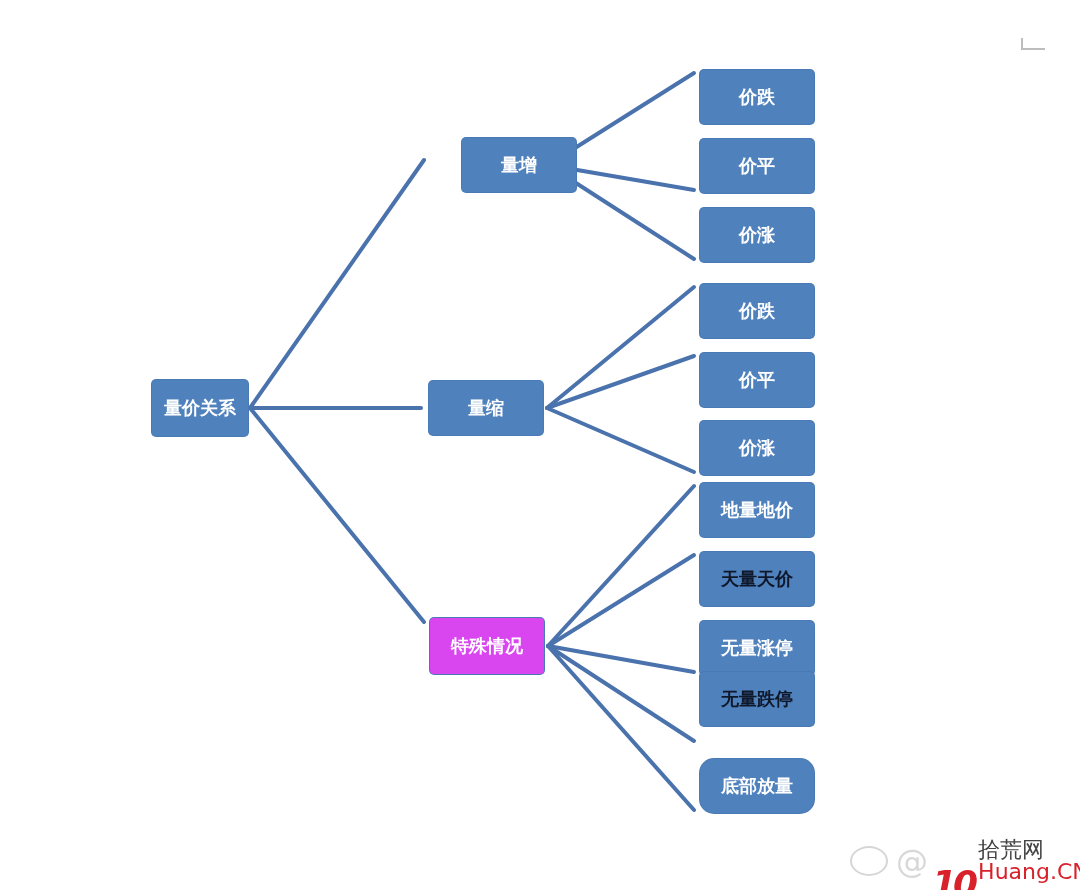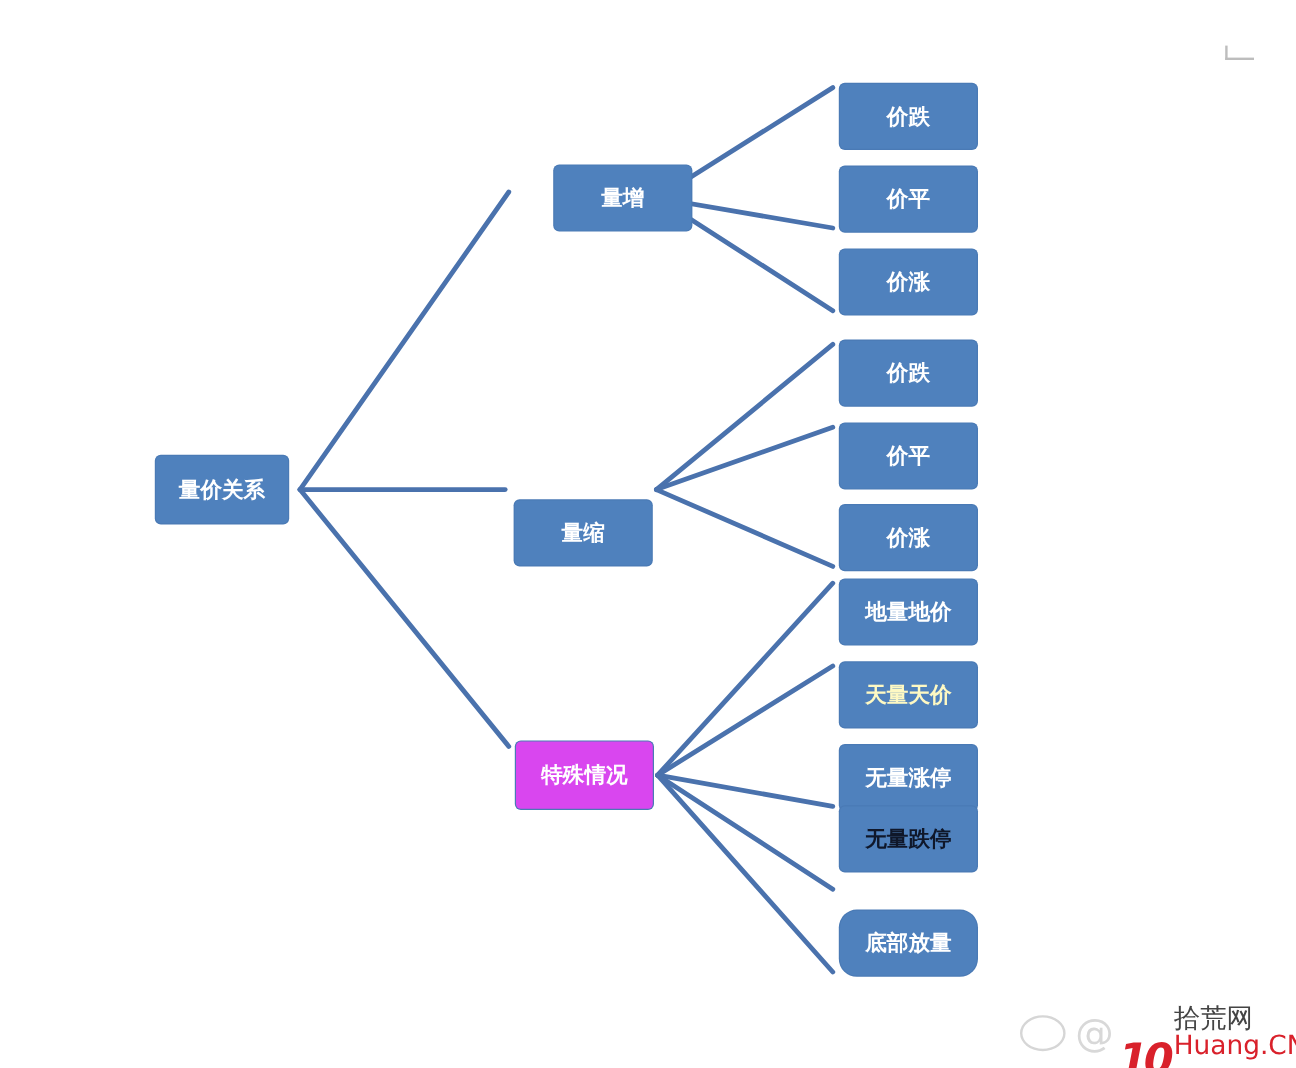--- a/index.html
+++ b/index.html
@@ -33,32 +33,32 @@
     <line x1="547" y1="408" x2="694" y2="356" stroke="#4a72ad" stroke-width="4" stroke-linecap="round"></line>
     <line x1="547" y1="408" x2="694" y2="472" stroke="#4a72ad" stroke-width="4" stroke-linecap="round"></line>
     <line x1="250" y1="408" x2="424" y2="622" stroke="#4a72ad" stroke-width="4" stroke-linecap="round"></line>
     <line x1="548" y1="646" x2="694" y2="486" stroke="#4a72ad" stroke-width="4" stroke-linecap="round"></line>
     <line x1="548" y1="646" x2="694" y2="555" stroke="#4a72ad" stroke-width="4" stroke-linecap="round"></line>
     <line x1="548" y1="646" x2="694" y2="672" stroke="#4a72ad" stroke-width="4" stroke-linecap="round"></line>
     <line x1="548" y1="646" x2="694" y2="741" stroke="#4a72ad" stroke-width="4" stroke-linecap="round"></line>
     <line x1="548" y1="646" x2="694" y2="810" stroke="#4a72ad" stroke-width="4" stroke-linecap="round"></line>
   </svg>
 <div id="nodes">
-    <div class="node" style="left: 130px; top: 380px; width: 110px; height: 56px; background: rgb(79, 129, 189); color: rgb(255, 255, 255);">量价关系</div>
+    <div class="node" style="left: 152px; top: 380px; width: 96px; height: 56px; background: rgb(79, 129, 189); color: rgb(255, 255, 255);">量价关系</div>
     <div class="node" style="left: 430px; top: 138px; width: 114px; height: 54px; background: rgb(79, 129, 189); color: rgb(255, 255, 255); margin-left: 32px;">量增</div>
     <div class="node" style="left: 700px; top: 70px; width: 114px; height: 54px; background: rgb(79, 129, 189); color: rgb(255, 255, 255);">价跌</div>
     <div class="node" style="left: 700px; top: 139px; width: 114px; height: 54px; background: rgb(79, 129, 189); color: rgb(255, 255, 255);">价平</div>
     <div class="node" style="left: 700px; top: 208px; width: 114px; height: 54px; background: rgb(79, 129, 189); color: rgb(255, 255, 255);">价涨</div>
-    <div class="node" style="left: 429px; top: 381px; width: 114px; height: 54px; background: rgb(79, 129, 189); color: rgb(255, 255, 255); margin-top: 36px;">量缩</div>
+    <div class="node" style="left: 429px; top: 381px; width: 114px; height: 54px; background: rgb(79, 129, 189); color: rgb(255, 255, 255);">量缩</div>
     <div class="node" style="left: 700px; top: 284px; width: 114px; height: 54px; background: rgb(79, 129, 189); color: rgb(255, 255, 255);">价跌</div>
     <div class="node" style="left: 700px; top: 353px; width: 114px; height: 54px; background: rgb(79, 129, 189); color: rgb(255, 255, 255);">价平</div>
     <div class="node" style="left: 700px; top: 421px; width: 114px; height: 54px; background: rgb(79, 129, 189); color: rgb(255, 255, 255);">价涨</div>
     <div class="node" style="left: 430px; top: 618px; width: 114px; height: 56px; background: #d946ef; color: rgb(255, 255, 255);">特殊情况</div>
     <div class="node" style="left: 700px; top: 483px; width: 114px; height: 54px; background: rgb(79, 129, 189); color: rgb(255, 255, 255);">地量地价</div>
-    <div class="node" style="left: 700px; top: 552px; width: 114px; height: 54px; background: rgb(79, 129, 189); color: #fef9c3;">天量天价</div>
+    <div class="node" style="left: 700px; top: 552px; width: 114px; height: 54px; background: rgb(79, 129, 189); color: #0f172a;">天量天价</div>
     <div class="node" style="left: 700px; top: 621px; width: 114px; height: 54px; background: rgb(79, 129, 189); color: rgb(255, 255, 255);">无量涨停</div>
     <div class="node" style="left: 700px; top: 672px; width: 114px; height: 54px; background: rgb(79, 129, 189); color: #0f172a;">无量跌停</div>
     <div class="node" style="left: 700px; top: 759px; width: 114px; height: 54px; background: rgb(79, 129, 189); color: rgb(255, 255, 255); border-radius: 14px;">底部放量</div>
   </div>
 
 <div class="corner-mark"></div>
 
 <div class="watermark">
   <div class="wm-weibo"></div>
   <span class="wm-at">@</span>

